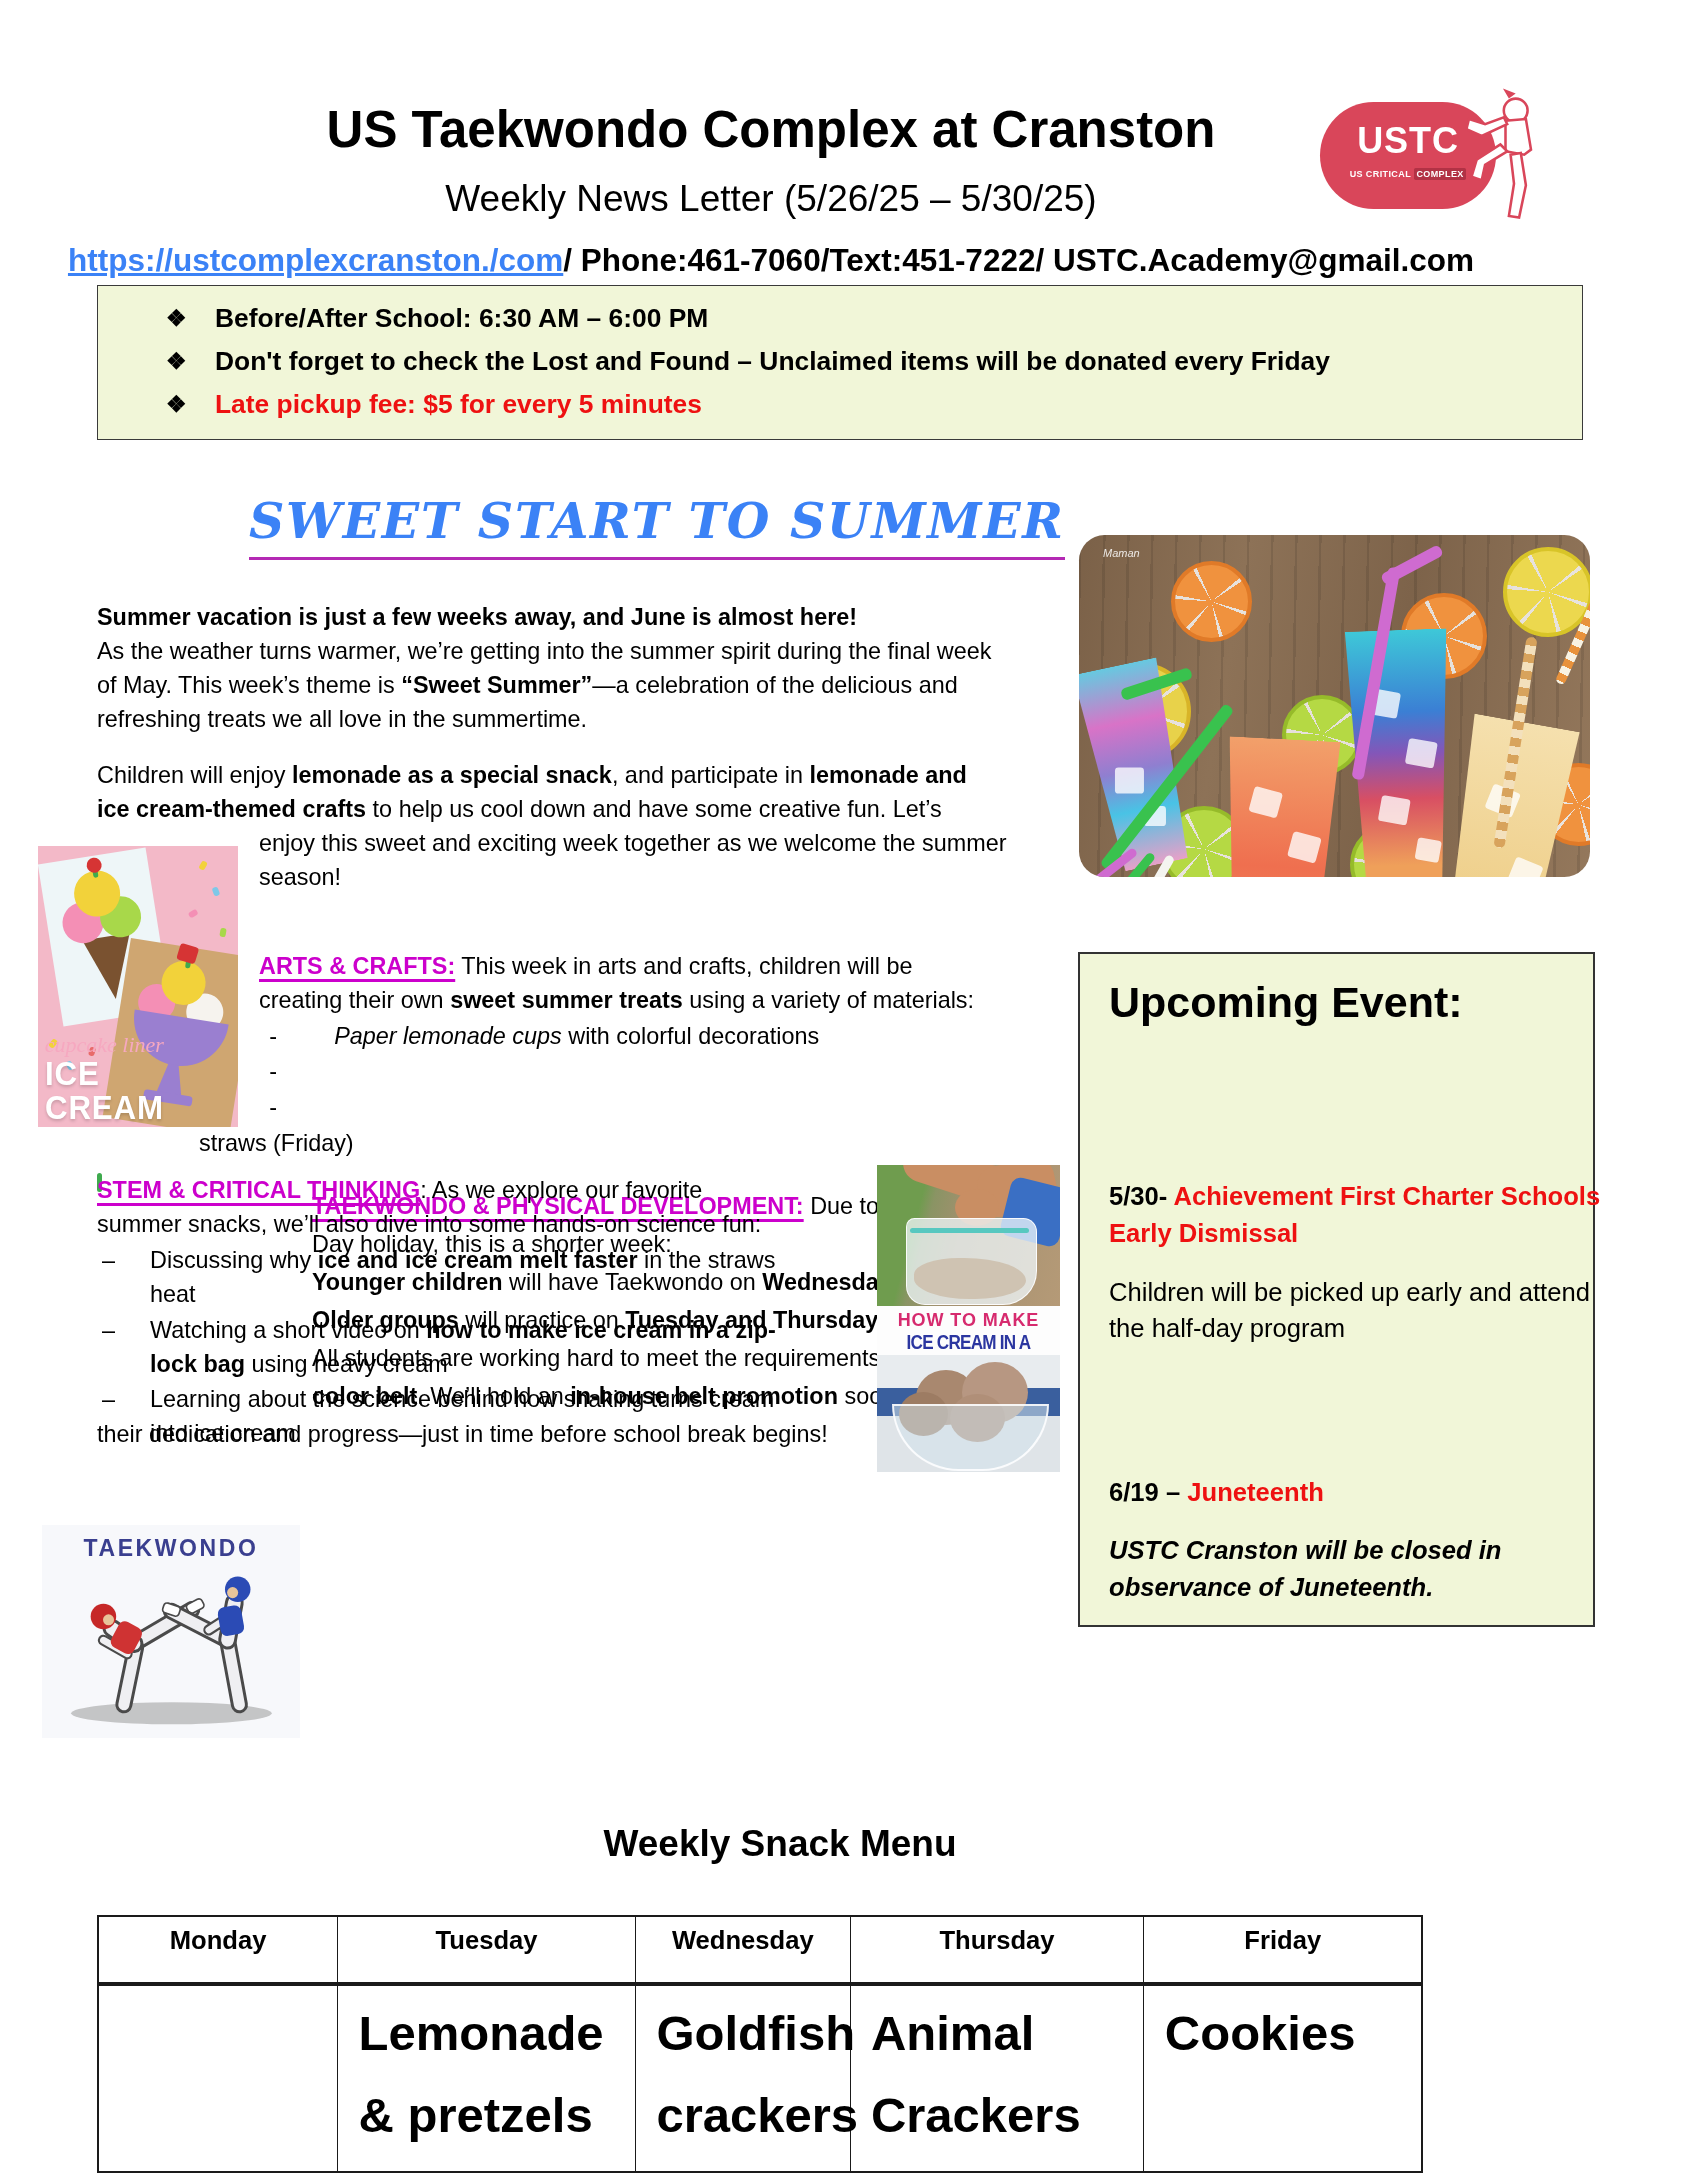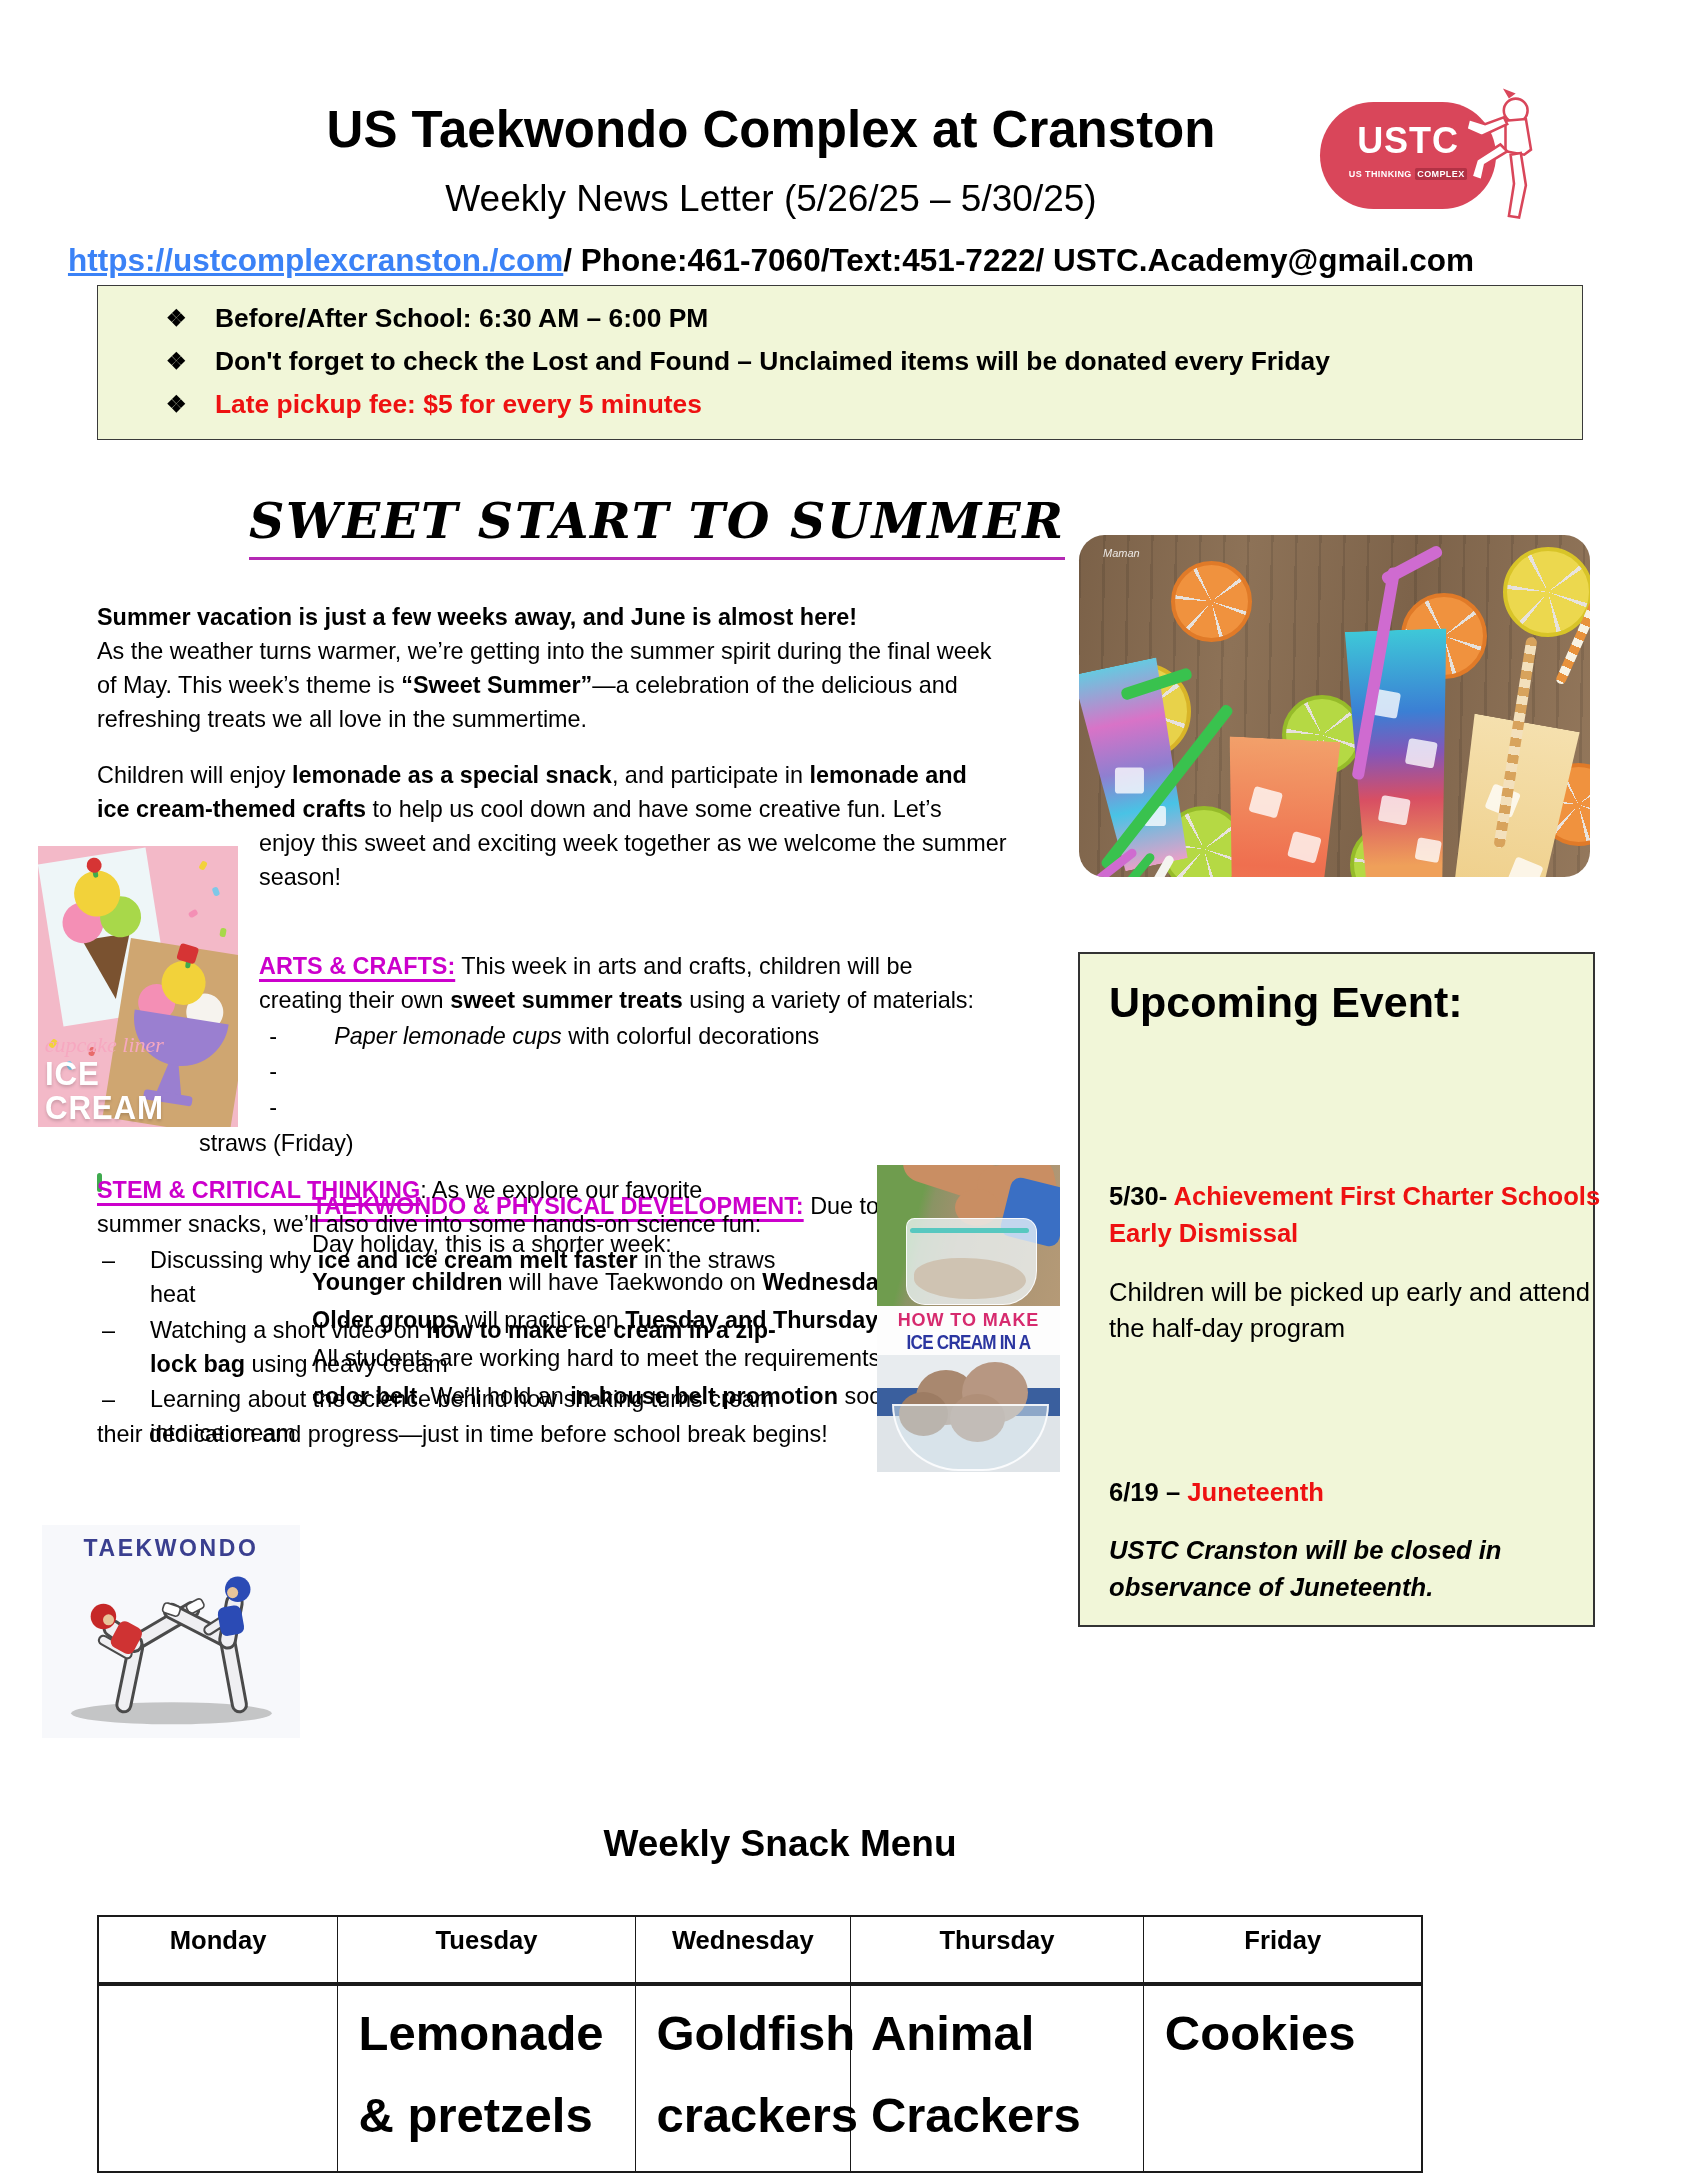--- a/index.html
+++ b/index.html
@@ -29,21 +29,21 @@
   .logo svg{position:absolute;left:143px;top:-6.8px;}
 
   
   .notice{position:absolute;left:97px;top:285px;width:1486px;height:155px;background:#f1f6d8;
           border:1.7px solid #3a3a3a;box-sizing:border-box;padding:11px 0 0 68px;}
   .nitem{display:flex;font-size:26.4px;font-weight:bold;line-height:43px;}
   .nitem .bul{flex:none;width:49px;font-size:23px;}
 
   
   .sweet{position:absolute;left:249px;top:492px;font-family:"DejaVu Serif",serif;
-         font-style:italic;font-weight:bold;font-size:49px;color:#000000;letter-spacing:1.7px;
+         font-style:italic;font-weight:bold;font-size:49px;color:#3b82f6;letter-spacing:1.7px;
          border-bottom:3.4px solid #b429b4;padding-bottom:6.8px;}
 
   
   .column{position:absolute;left:97px;top:600px;width:980px;font-size:23.4px;line-height:34px;}
   .ind{margin-left:162px;}
   .bl{display:flex;margin-top:1.7px;}
   .bl .dash{flex:none;width:65px;padding-left:10.2px;}
   .bl2 .dash{width:48px;padding-left:5.1px;}
   .straws{margin-left:102px;margin-top:1.7px;}
   .p2{margin-top:22px;}
@@ -130,21 +130,21 @@
 
 <div class="header">
   <div class="title">US Taekwondo Complex at Cranston</div>
   <div class="subtitle">Weekly News Letter (5/26/25 – 5/30/25)</div>
   <div class="linkline"><a href="#">https://ustcomplexcranston./com</a><span class="b">/ Phone:461-7060/Text:451-7222/ USTC.Academy@gmail.com</span></div>
 </div>
 
 <div class="logo">
   <div class="pill">
     <div class="ustc">USTC</div>
-    <div class="tag"><span>US THINKING </span><span class="chip">COMPLEX</span></div>
+    <div class="tag"><span>US CRITICAL </span><span class="chip">COMPLEX</span></div>
   </div>
   <svg width="85" height="136" viewBox="0 0 100 160">
     <circle cx="62" cy="30" r="14" fill="#fff" stroke="#d9465a" stroke-width="3"></circle>
     <path d="M54 16 L47 4 L62 10 Z" fill="#d9465a"></path>
     <path d="M50 42 L74 40 L80 76 L72 82 L50 78 Z" fill="#fff" stroke="#d9465a" stroke-width="3"></path>
     <path d="M52 46 L22 60 L4 52 L7 40 L26 46 L48 38 Z" fill="#fff" stroke="#d9465a" stroke-width="3"></path>
     <path d="M68 80 L74 118 L66 156 L54 154 L60 116 L56 82 Z" fill="#fff" stroke="#d9465a" stroke-width="3"></path>
     <path d="M52 78 L26 94 L22 112 L10 108 L16 88 L44 70 Z" fill="#fff" stroke="#d9465a" stroke-width="3"></path>
   </svg>
 </div>

